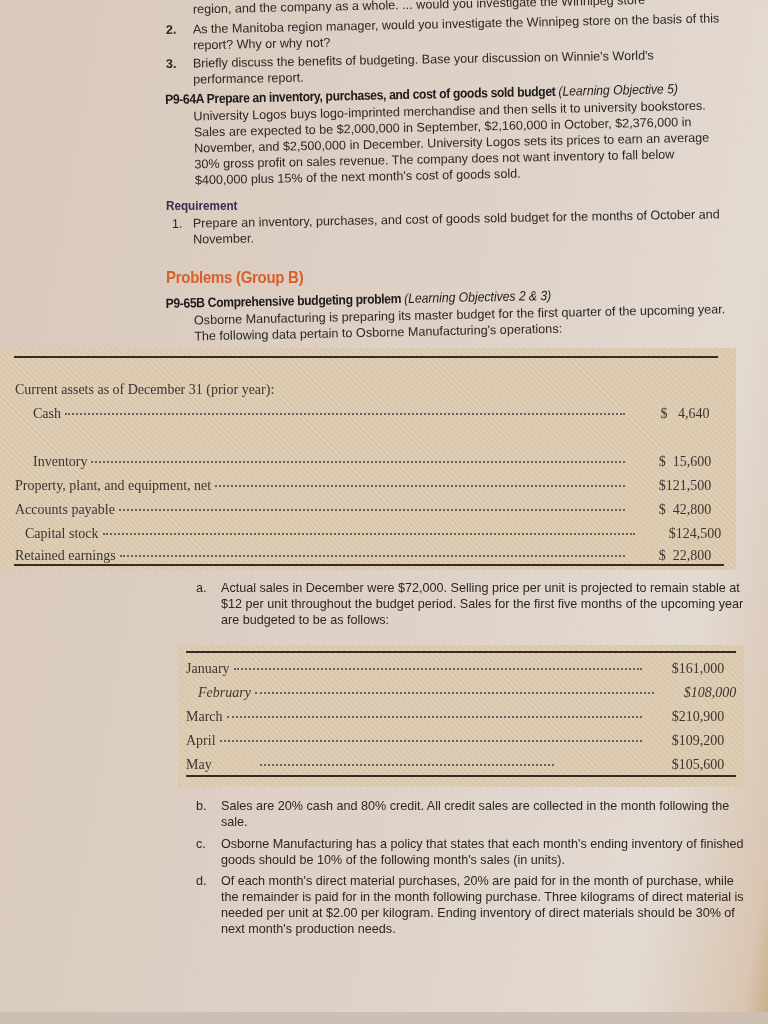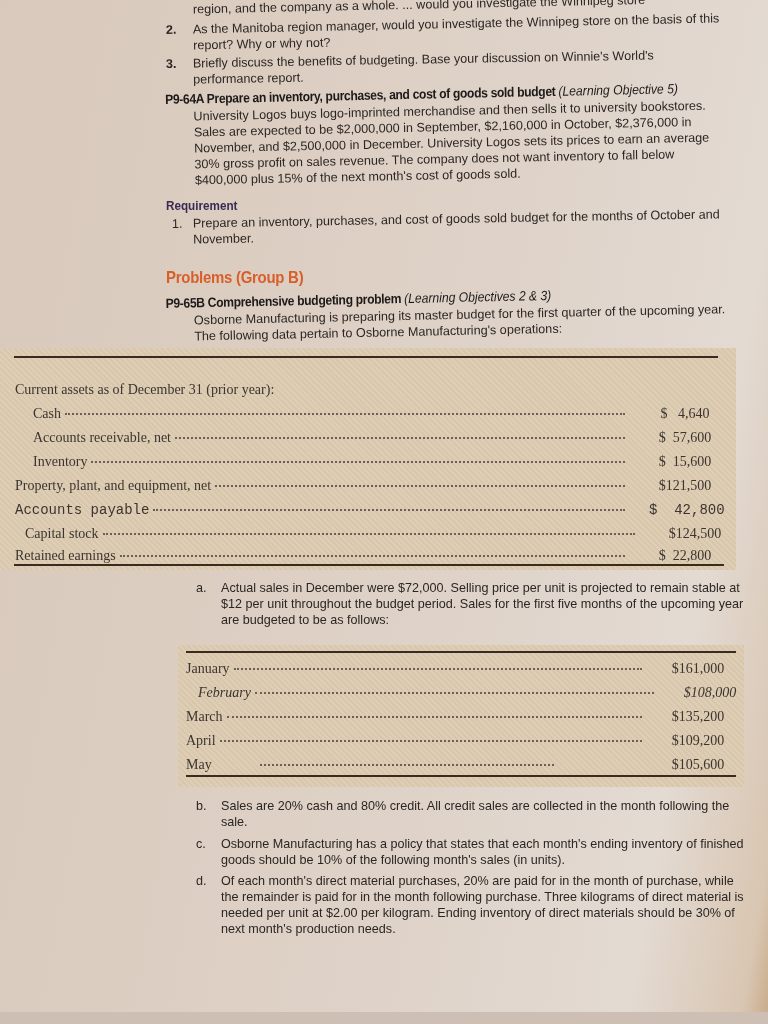--- a/index.html
+++ b/index.html
@@ -84,39 +84,33 @@
 
     <div class="row" style="left:15px;top:34px;width:704px;">
       <span class="lbl">Current assets as of December 31 (prior year):</span>
     </div>
     <div class="row" style="left:33px;top:58px;width:688px;">
       <span class="lbl">Cash</span>
       <span class="dots"></span>
       <span style="width:20px"></span>
       <span class="val">$   4,640</span>
     </div>
-    <div class="row" style="left:33px;top:82px;width:688px;">
-      <span class="lbl">Accounts receivable, net</span>
-      <span class="dots"></span>
-      <span style="width:20px"></span>
-      <span class="val">$  57,600</span>
-    </div>
     <div class="row" style="left:33px;top:106px;width:688px;">
       <span class="lbl">Inventory</span>
       <span class="dots"></span>
       <span style="width:20px"></span>
       <span class="val">$  15,600</span>
     </div>
     <div class="row" style="left:15px;top:130px;width:706px;">
       <span class="lbl">Property, plant, and equipment, net</span>
       <span class="dots"></span>
       <span style="width:20px"></span>
       <span class="val">$121,500</span>
     </div>
-    <div class="row" style="left:15px;top:154px;width:706px;font-family:Liberation Mono, monospace;">
+    <div class="row" style="left:15px;top:154px;width:706px;">
       <span class="lbl">Accounts payable</span>
       <span class="dots"></span>
       <span style="width:20px"></span>
       <span class="val">$  42,800</span>
     </div>
     <div class="row" style="left:25px;top:178px;width:706px;">
       <span class="lbl">Capital stock</span>
       <span class="dots"></span>
       <span style="width:20px"></span>
       <span class="val">$124,500</span>
@@ -146,21 +140,21 @@
     <div class="row" style="left:20px;top:40px;width:548px;font-style:italic;">
       <span class="lbl">February</span>
       <span class="dots"></span>
       <span style="width:16px"></span>
       <span class="val">$108,000</span>
     </div>
     <div class="row" style="left:8px;top:64px;width:548px;">
       <span class="lbl">March</span>
       <span class="dots"></span>
       <span style="width:16px"></span>
-      <span class="val">$135,200</span>
+      <span class="val">$210,900</span>
     </div>
     <div class="row" style="left:8px;top:88px;width:548px;">
       <span class="lbl">April</span>
       <span class="dots"></span>
       <span style="width:16px"></span>
       <span class="val">$109,200</span>
     </div>
     <div class="row" style="left:8px;top:112px;width:548px;gap:44px;">
       <span class="lbl">May</span>
       <span class="dots"></span>

